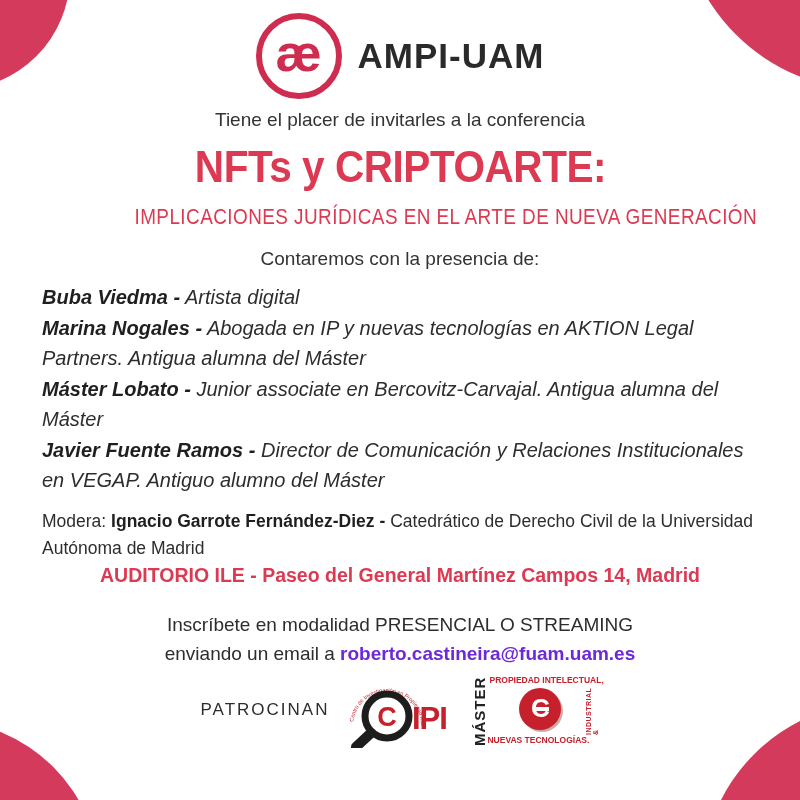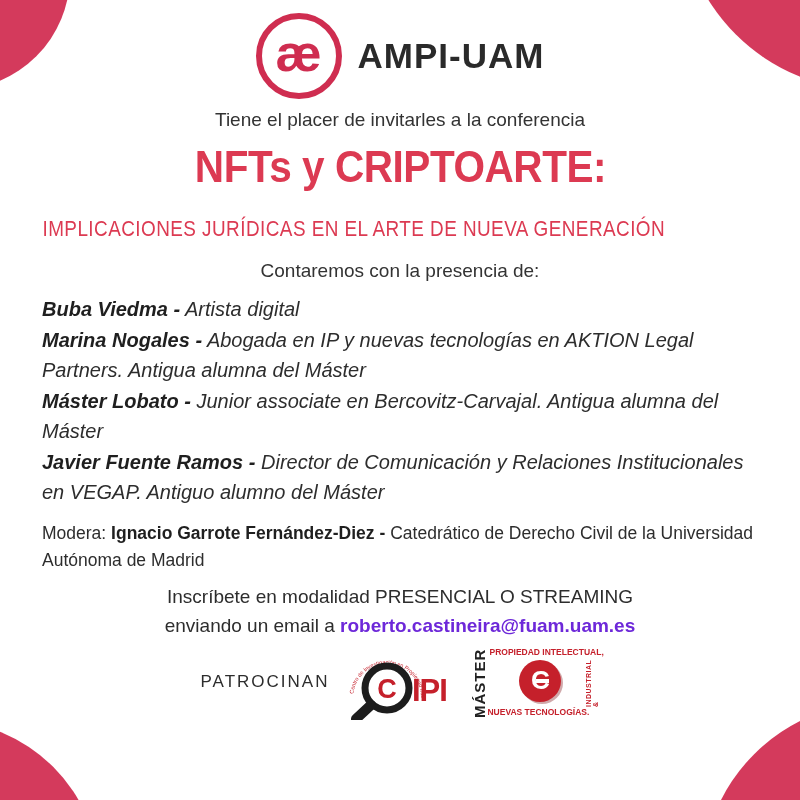--- a/index.html
+++ b/index.html
@@ -24,21 +24,21 @@
   .logo-glyph { font-size:52px; line-height:1; color:#cf2d50; font-weight:700; padding-bottom:6px; }
   .logo-name { font-size:35px; font-weight:700; letter-spacing:1px; color:#2a2a2a; }
 
   .intro { margin-top:10px; text-align:center; font-size:19px; color:#333; }
 
   .title-wrap { margin-top:10px; text-align:center; white-space:nowrap; }
   .title-text {
     display:inline-block; transform:scaleX(0.9); transform-origin:center;
     font-size:45px; font-weight:700; letter-spacing:-0.5px; color:#dc3a52;
   }
-  .subtitle-wrap { margin-top:24px; text-align:left; white-space:nowrap; }
+  .subtitle-wrap { margin-top:12px; text-align:right; white-space:nowrap; }
   .subtitle-text {
     display:inline-block; transform:scaleX(0.88); transform-origin:center;
     font-size:21.5px; font-weight:400; letter-spacing:0.5px; color:#dc3a52;
   }
 
   .presence { margin-top:18px; text-align:center; font-size:19px; color:#333; }
 
   .speakers { margin:12px 45px 0 42px; font-size:20px; line-height:30.5px; color:#2d2d2d; }
   .speakers p { margin:0;font-style:italic; }
   .speakers b, .moderator b { font-weight:700; color:#1f1f1f; }
@@ -46,21 +46,21 @@
 
   .moderator { margin:12px 45px 0 42px; font-size:17.5px; line-height:27px; color:#2d2d2d; }
 
   .date-wrap { margin-top:6px; text-align:center; white-space:nowrap; }
   .date-text {
     display:inline-block; transform:scaleX(0.7); transform-origin:center;
     font-size:54px; font-weight:700; color:#1b1b1b; letter-spacing:0px;
   }
   .venue { margin-top:2px; text-align:center; font-size:19.5px; font-weight:700; color:#dc3a52; }
 
-  .register { margin-top:8px; text-align:center; font-size:19px; line-height:29px; color:#2d2d2d; }
+  .register { margin-top:23px; text-align:center; font-size:19px; line-height:29px; color:#2d2d2d; }
   .register b { font-weight:700; color:#6d28d9; }
 
   .sponsors { margin-top:4px; display:flex; justify-content:center; align-items:center; gap:12px; }
   .patrocinan { font-size:17px; letter-spacing:2px; color:#2d2d2d; }
 
   
   .master-logo { position:relative; width:128px; height:70px; }
   .master-vert {
     position:absolute; left:0px; top:6px; height:60px;
     writing-mode:vertical-rl; transform:rotate(180deg);
@@ -115,20 +115,21 @@
   <div class="speakers">
     <p><b>Buba Viedma</b> <b class="sep">-</b> <span>Artista digital</span></p>
     <p><b>Marina Nogales</b> <b class="sep">-</b> <span>Abogada en IP y nuevas tecnologías en AKTION Legal Partners. Antigua alumna del Máster</span></p>
     <p><b>Máster Lobato</b> <b class="sep">-</b> <span>Junior associate en Bercovitz-Carvajal. Antigua alumna del Máster</span></p>
     <p><b>Javier Fuente Ramos</b> <b class="sep">-</b> <span>Director de Comunicación y Relaciones Institucionales en VEGAP. Antiguo alumno del Máster</span></p>
   </div>
 
   <p class="moderator"><span>Modera:</span> <b>Ignacio Garrote Fernández-Diez</b> <b class="sep">-</b> <span>Catedrático de Derecho Civil de la Universidad Autónoma de Madrid</span></p>
 
 
+  <div class="venue">AUDITORIO ILE - Paseo del General Martínez Campos 14, Madrid</div>
 
   <div class="register">
     <div>Inscríbete en modalidad PRESENCIAL O STREAMING</div>
     <div><span>enviando un email a</span> <b>roberto.castineira@fuam.uam.es</b></div>
   </div>
 
   <div class="sponsors">
     <span class="patrocinan">PATROCINAN</span>
 
     <svg width="118" height="76" viewBox="0 0 118 76">

